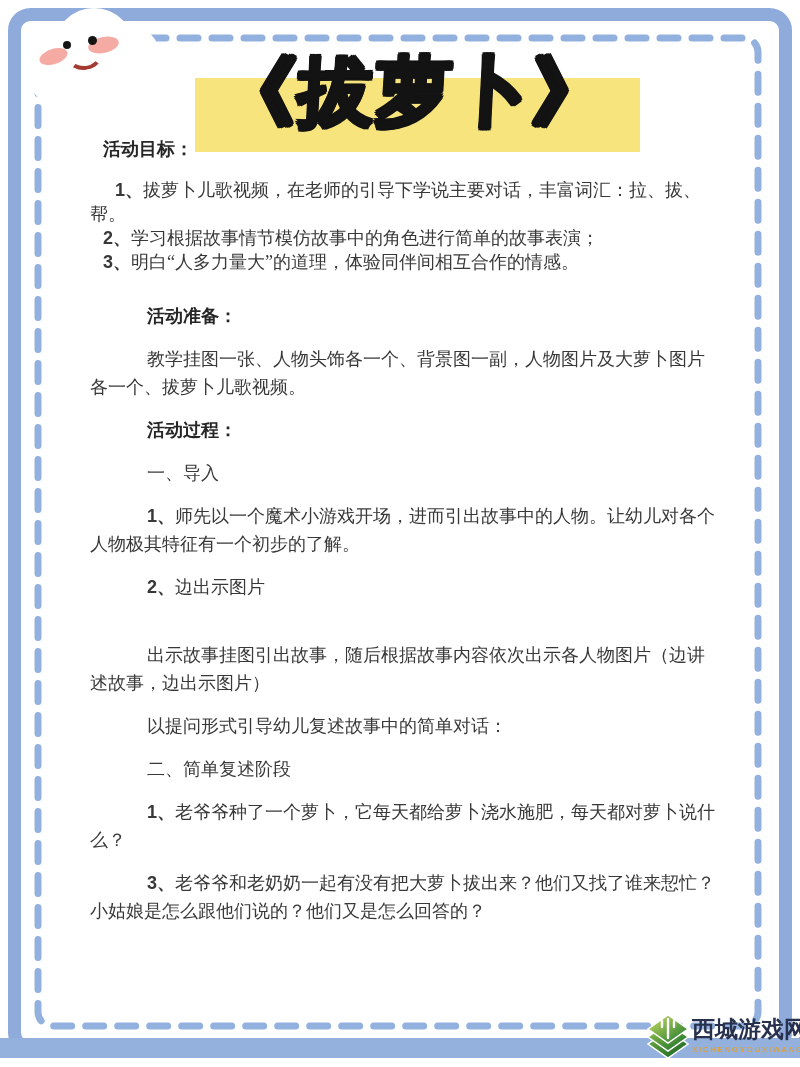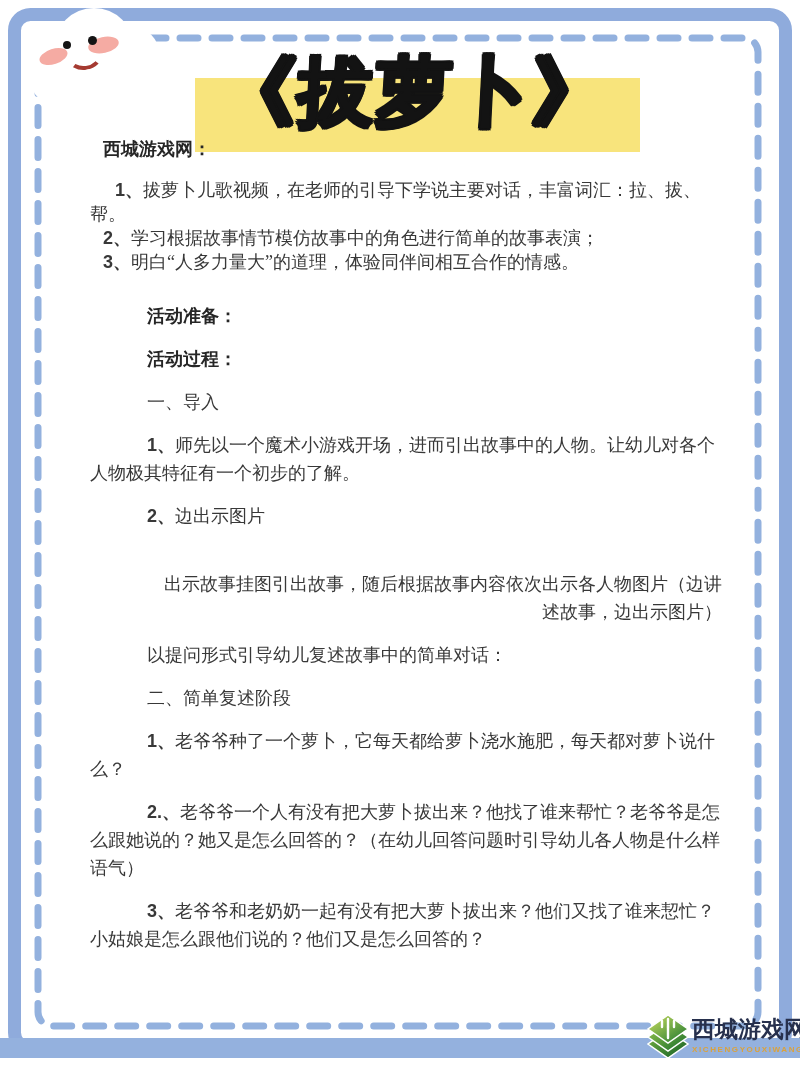--- a/index.html
+++ b/index.html
@@ -54,21 +54,21 @@
     font-size:18px;line-height:28px;color:#383838;
   }
   .para{margin:0 0 15px 0;}
   .para .num{font-weight:bold;font-family:"Liberation Sans","DejaVu Sans",sans-serif;}
   .heading{font-weight:bold;color:#262626;}
   .tight{line-height:24px;margin-bottom:0;}
   .mb{margin-bottom:28px;}
   .ind{text-indent:57px;}
   .ind-sm{text-indent:25px;}
   .ind-xs{text-indent:13px;}
-  .gap-lg{margin-top:40px;text-align:right;}
+  .gap-lg{margin-top:40px;}
   
   .watermark{
     position:absolute;left:646px;top:1006px;z-index:7;
     display:flex;align-items:flex-start;
   }
   .wm-logo{flex:0 0 auto;margin-top:6px;}
   .wm-text{margin-left:2px;}
   .wm-name{
     font-family:"Liberation Sans","DejaVu Sans",sans-serif;
     font-size:23px;line-height:30px;font-weight:900;color:#27304d;
@@ -98,37 +98,37 @@
   <div class="puff p3"></div>
   <div class="puff base"></div>
   <div class="cheek cheek-l"></div>
   <div class="cheek cheek-r"></div>
   <div class="eye eye-l"></div>
   <div class="eye eye-r"></div>
   <div class="smile"></div>
 </div>
 
 <div class="doc">
-  <p class="para heading ind-xs"><span>西城游戏网：</span></p>
+  <p class="para heading ind-xs"><span>活动目标：</span></p>
 
   <p class="para tight ind-sm"><span class="num">1、</span><span>拔萝卜儿歌视频，在老师的引导下学说主要对话，丰富词汇：拉、拔、帮。</span></p>
   <p class="para tight ind-xs"><span class="num">2、</span><span>学习根据故事情节模仿故事中的角色进行简单的故事表演；</span></p>
   <p class="para tight ind-xs mb"><span class="num">3、</span><span>明白“人多力量大”的道理，体验同伴间相互合作的情感。</span></p>
 
   <p class="para heading ind"><span>活动准备：</span></p>
+  <p class="para ind"><span>教学挂图一张、人物头饰各一个、背景图一副，人物图片及大萝卜图片各一个、拔萝卜儿歌视频。</span></p>
 
   <p class="para heading ind"><span>活动过程：</span></p>
   <p class="para ind"><span>一、导入</span></p>
   <p class="para ind"><span class="num">1、</span><span>师先以一个魔术小游戏开场，进而引出故事中的人物。让幼儿对各个人物极其特征有一个初步的了解。</span></p>
   <p class="para ind"><span class="num">2、</span><span>边出示图片</span></p>
   <p class="para ind gap-lg"><span>出示故事挂图引出故事，随后根据故事内容依次出示各人物图片（边讲述故事，边出示图片）</span></p>
   <p class="para ind"><span>以提问形式引导幼儿复述故事中的简单对话：</span></p>
   <p class="para ind"><span>二、简单复述阶段</span></p>
   <p class="para ind"><span class="num">1、</span><span>老爷爷种了一个萝卜，它每天都给萝卜浇水施肥，每天都对萝卜说什么？</span></p>
-  <p class="para ind"><span class="num">2.、</span><span>老爷爷一个人有没有把大萝卜拔出来？他找了谁来帮忙？老爷爷是怎么跟她说的？她又是怎么回答的？（在幼儿回答问题时引导幼儿各人物是什么样语气）</span></p>
   <p class="para ind"><span class="num">3、</span><span>老爷爷和老奶奶一起有没有把大萝卜拔出来？他们又找了谁来恝忙？小姑娘是怎么跟他们说的？他们又是怎么回答的？</span></p>
 </div>
 
 <div class="watermark">
   <svg class="wm-logo" width="44" height="52">
     <defs>
       <linearGradient id="g1" x1="0" y1="0" x2="1" y2="1">
         <stop offset="0" stop-color="#cfe060"></stop>
           <stop offset="1" stop-color="#17742e"></stop>
       </linearGradient>

